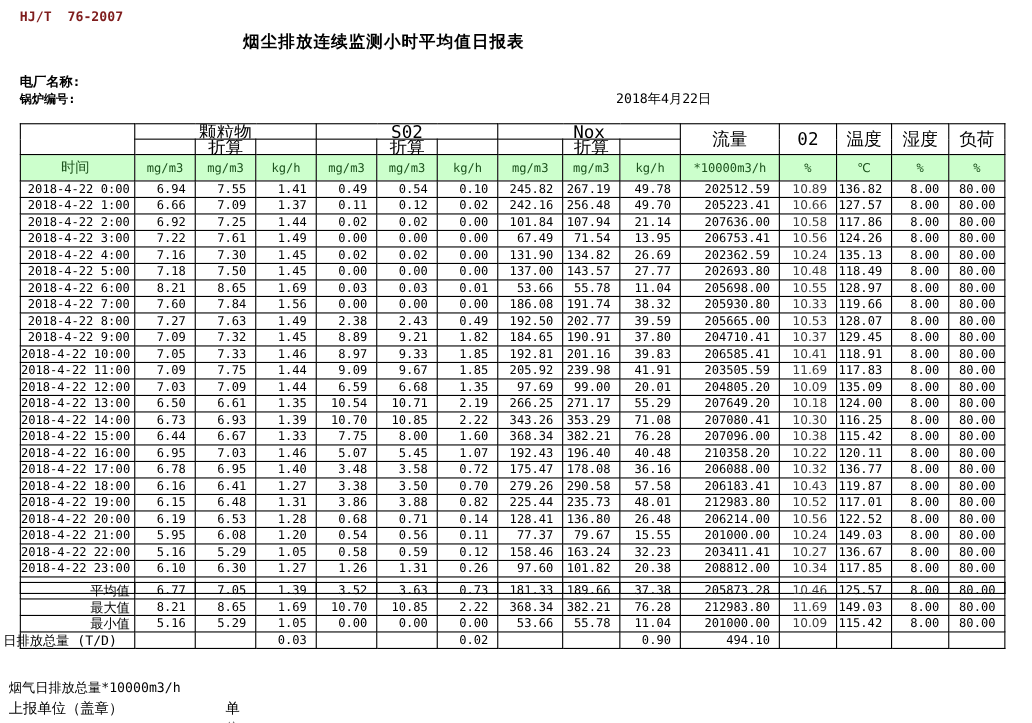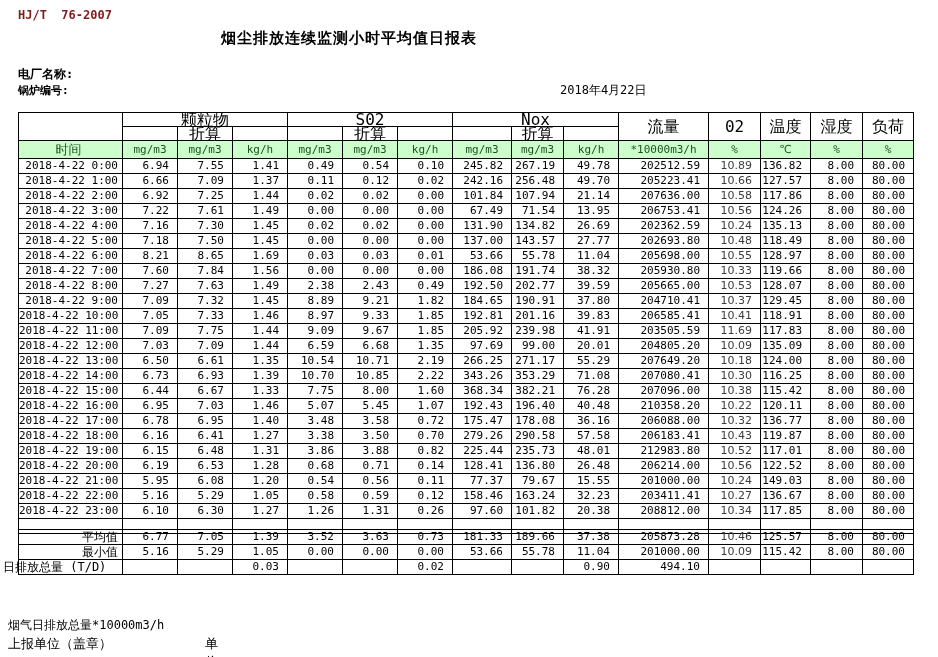--- a/index.html
+++ b/index.html
@@ -12,21 +12,21 @@
   .boiler   { position:absolute; left:18px; top:83px; font-size:11px; font-weight:bold; color:#000; }
   .date     { position:absolute; left:560px; top:82px; font-size:12px; color:#000; }
 
   table { border-collapse:collapse; table-layout:fixed; }
   .main-table    { position:absolute; left:18px; top:112px; width:895px; }
   .summary-table { position:absolute; left:18px; top:529px; width:895px; }
   td { border:1px solid #000; font-size:11px; color:#000; overflow:hidden; white-space:nowrap; }
 
   
   .hrow1 td, .hrow2 td { height:14px; line-height:13px; text-align:center; font-size:16px; }
-  .units-row td { height:18px; line-height:16px; text-align:center; background:#ccffcc; color:#1c521c; font-size:11px; }
+  .units-row td { height:24px; line-height:16px; text-align:center; background:#ccffcc; color:#1c521c; font-size:11px; }
   .units-row td.c-time { font-size:13px; font-weight:normal; }
   .rh { font-size:12px; }
 
   
   .main-table tbody td, .summary-table td { height:14.6px; line-height:14px; }
   .c-time { text-align:right; padding-right:4px; }
   .c-pm,.c-pmz,.c-pmk,.c-so2,.c-so2z,.c-so2k,.c-nox,.c-noxz,.c-noxk,
   .c-flow,.c-temp,.c-hum,.c-load { text-align:right; padding-right:8px; }
   .c-o2 { text-align:right; padding-right:8px; font-family:"DejaVu Sans","Liberation Sans",sans-serif; color:#3c3c3c; }
   .spacer-row td { height:11px; }
@@ -567,20 +567,37 @@
           <td class="c-nox">181.33</td>
           <td class="c-noxz">189.66</td>
           <td class="c-noxk">37.38</td>
           <td class="c-flow">205873.28</td>
           <td class="c-o2">10.46</td>
           <td class="c-temp">125.57</td>
           <td class="c-hum">8.00</td>
           <td class="c-load">80.00</td>
         </tr>
         <tr>
+          <td class="s-label">最大值</td>
+          <td class="c-pm">8.21</td>
+          <td class="c-pmz">8.65</td>
+          <td class="c-pmk">1.69</td>
+          <td class="c-so2">10.70</td>
+          <td class="c-so2z">10.85</td>
+          <td class="c-so2k">2.22</td>
+          <td class="c-nox">368.34</td>
+          <td class="c-noxz">382.21</td>
+          <td class="c-noxk">76.28</td>
+          <td class="c-flow">212983.80</td>
+          <td class="c-o2">11.69</td>
+          <td class="c-temp">149.03</td>
+          <td class="c-hum">8.00</td>
+          <td class="c-load">80.00</td>
+        </tr>
+        <tr>
           <td class="s-label">最小值</td>
           <td class="c-pm">5.16</td>
           <td class="c-pmz">5.29</td>
           <td class="c-pmk">1.05</td>
           <td class="c-so2">0.00</td>
           <td class="c-so2z">0.00</td>
           <td class="c-so2k">0.00</td>
           <td class="c-nox">53.66</td>
           <td class="c-noxz">55.78</td>
           <td class="c-noxk">11.04</td>

